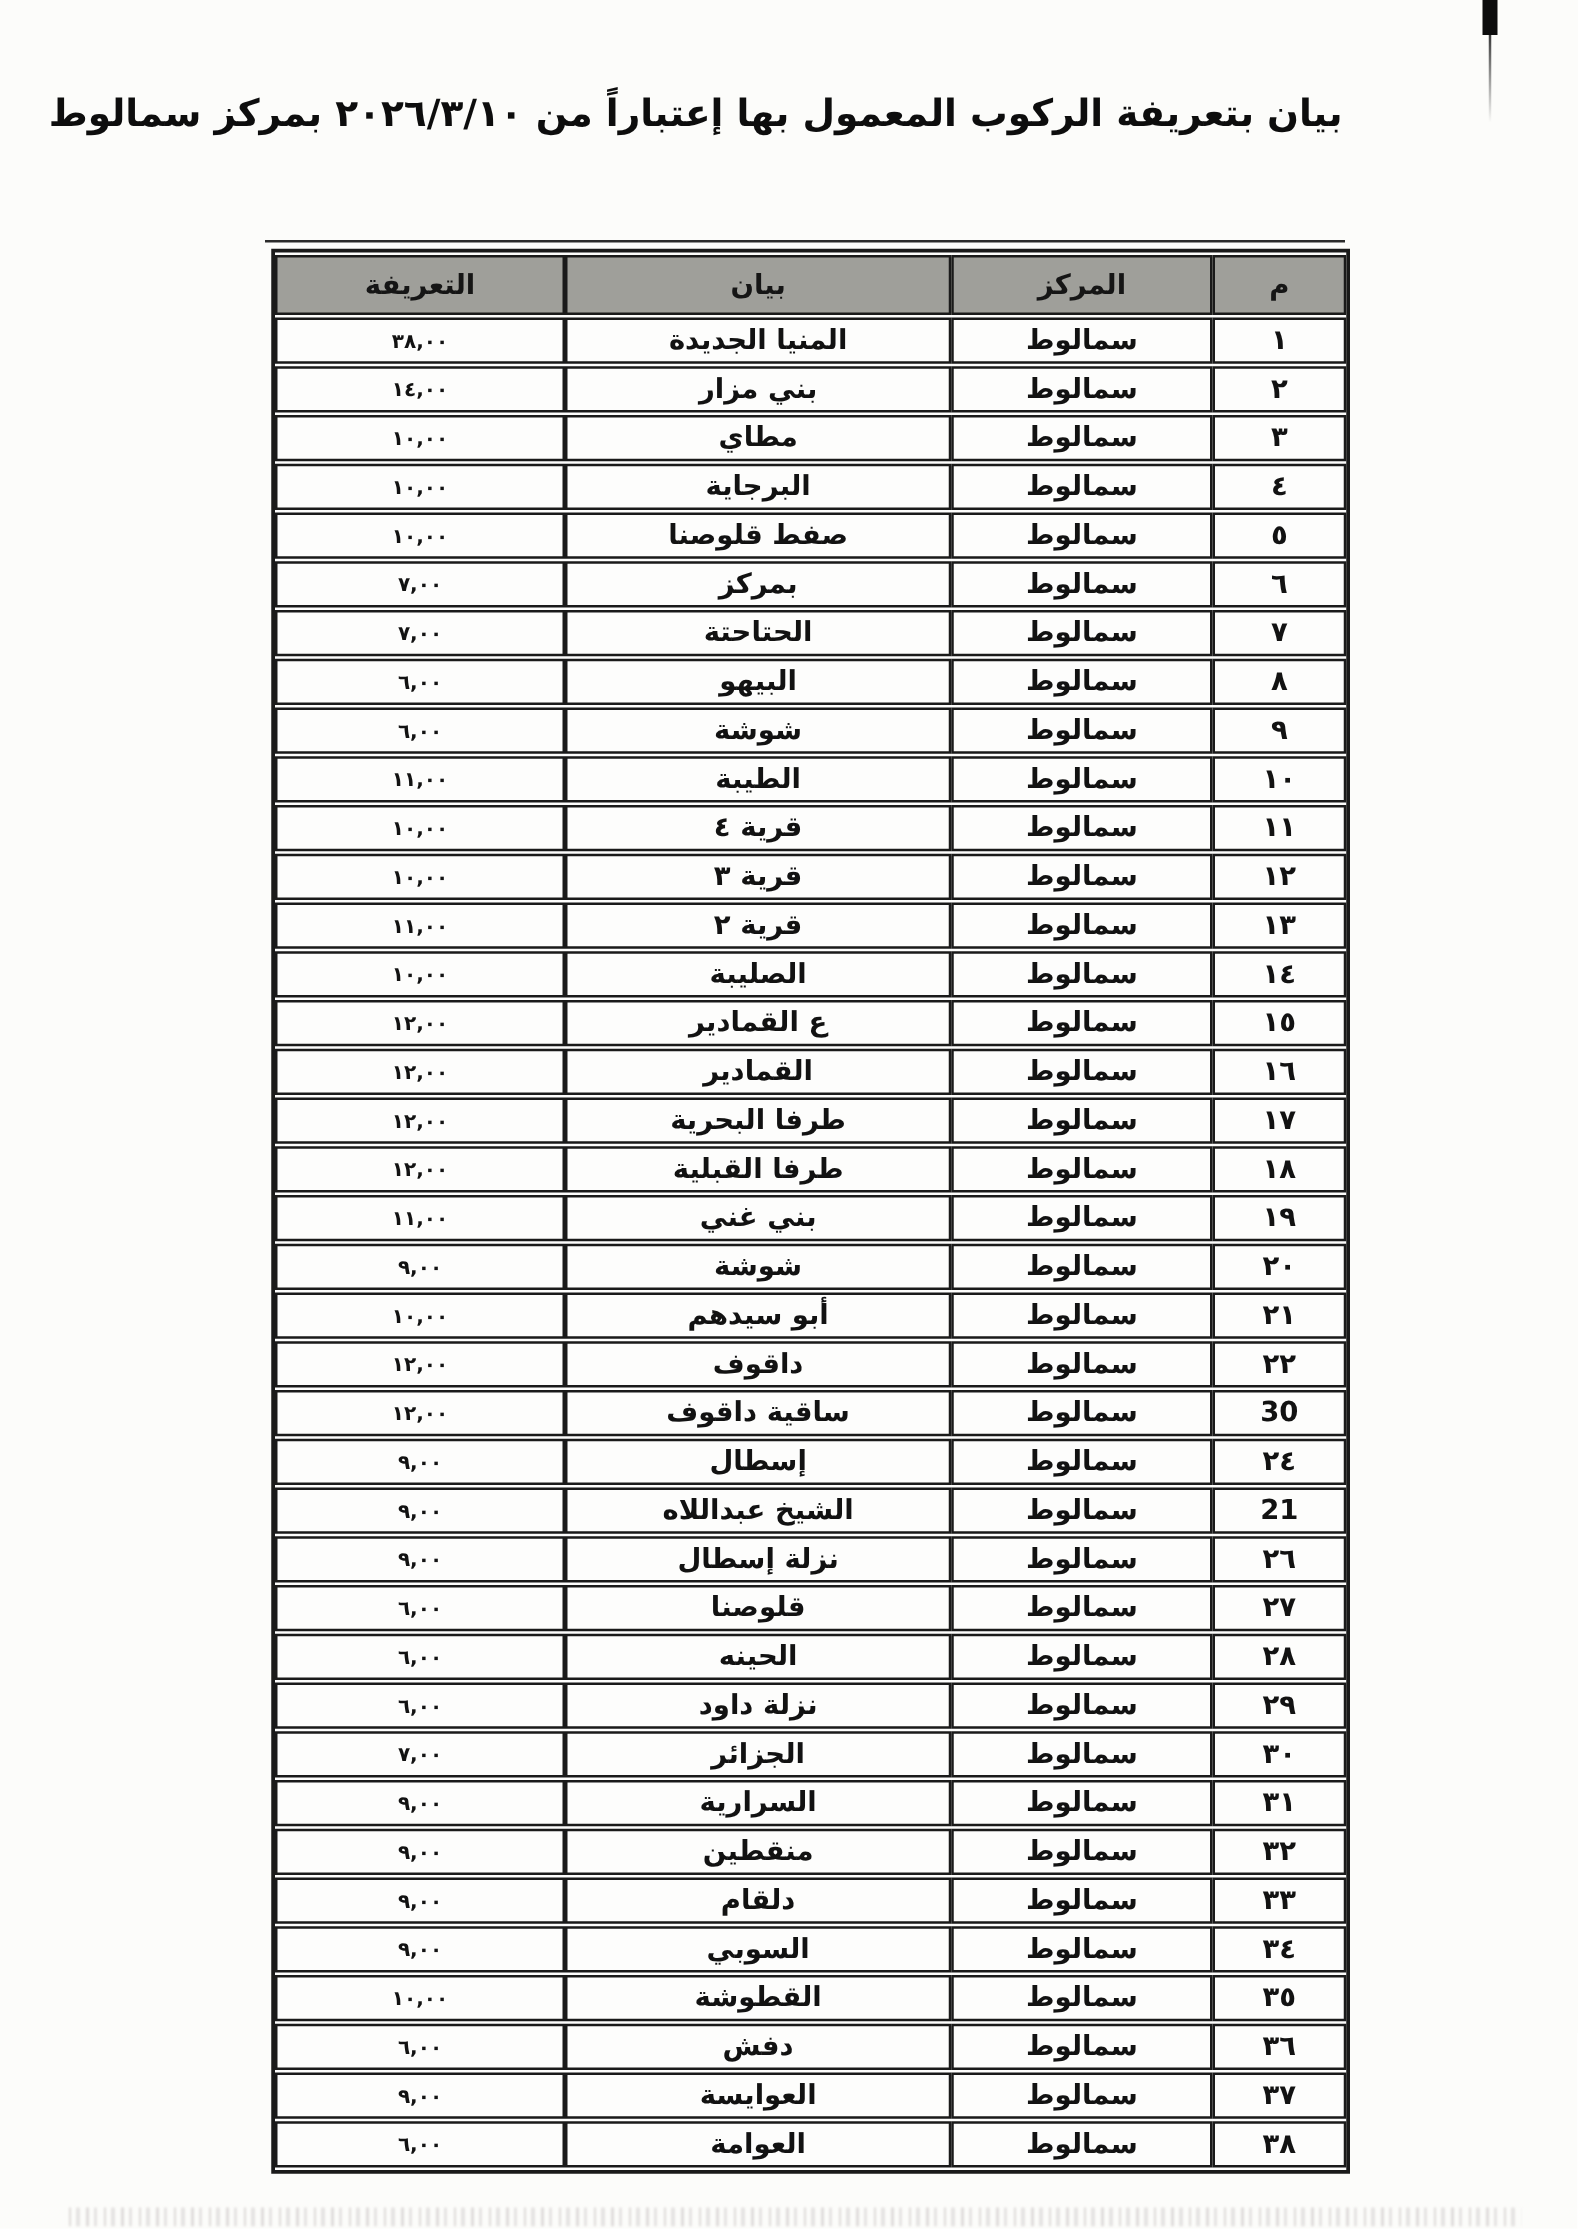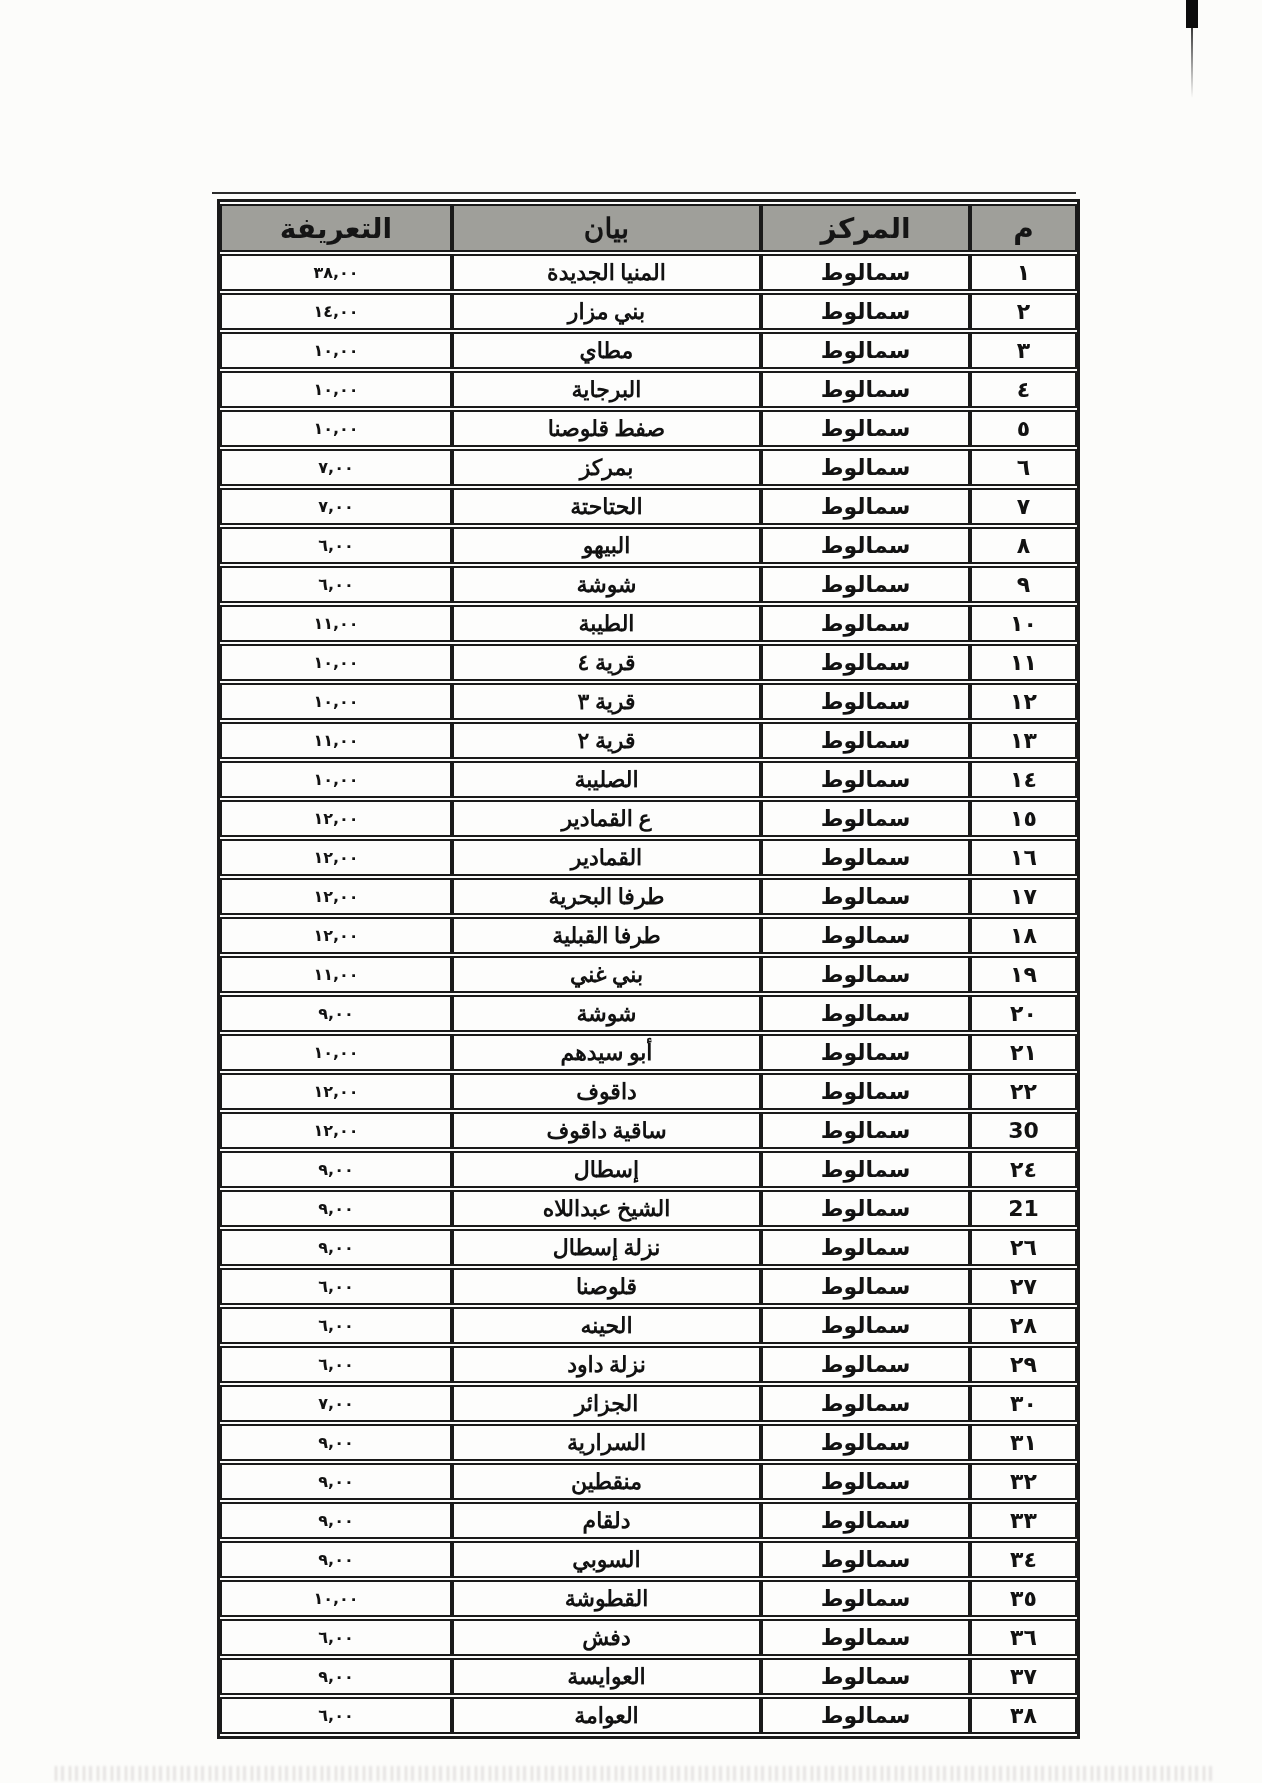--- a/index.html
+++ b/index.html
@@ -82,44 +82,45 @@
   .tariff-table th, .tariff-table td {
     border: 2px solid #1a1a1a;
     text-align: center;
     vertical-align: middle;
     overflow: hidden;
     white-space: nowrap;
   }
   .tariff-table th {
     background: #9f9f9a;
     height: 42px;
-    font-size: 28px;
+    font-size: 22px;
     font-weight: 800;
     color: #151515;
   }
   .tariff-table td {
     height: 31px;
     font-size: 22px;
     font-weight: 700;
     color: #121212;
   }
   .col-num    { width: 101px; }
   .col-center { width: 203px; margin-top: 33px; }
-  .col-name   { width: 303px; font-family: Liberation Serif, serif; }
+  .col-name   { width: 303px; }
   .col-tariff { width: 226px; }
   td.col-tariff { font-size: 16px; }
 </style>
 </head>
 <body>
 
 <div class="page">
 
   <div class="scan-mark-top"></div>
   <div class="scan-mark-tail"></div>
 
+  <div class="doc-title">بيان بتعريفة الركوب المعمول بها إعتباراً من ٢٠٢٦/٣/١٠ بمركز سمالوط</div>
 
   <div class="table-top-rule"></div>
 
   <table class="tariff-table">
     <thead>
       <tr>
         <th class="col-num">م</th>
         <th class="col-center">المركز</th>
         <th class="col-name">بيان</th>
         <th class="col-tariff">التعريفة</th>

